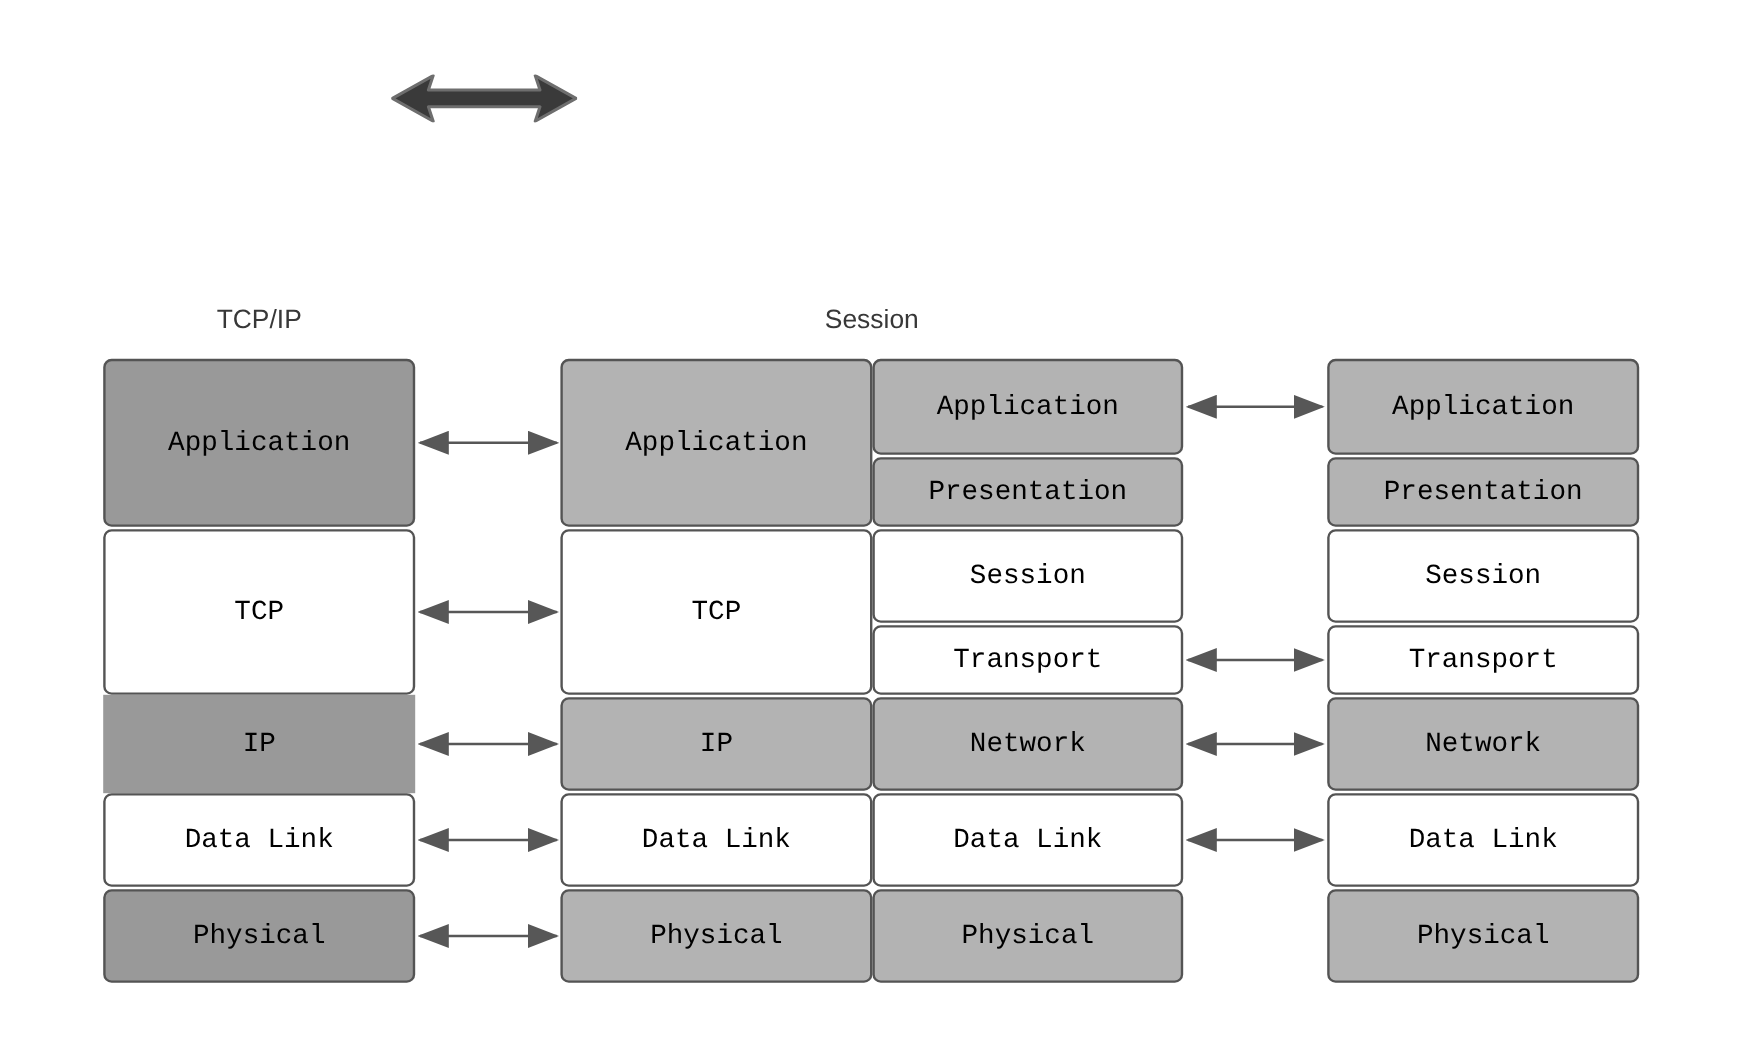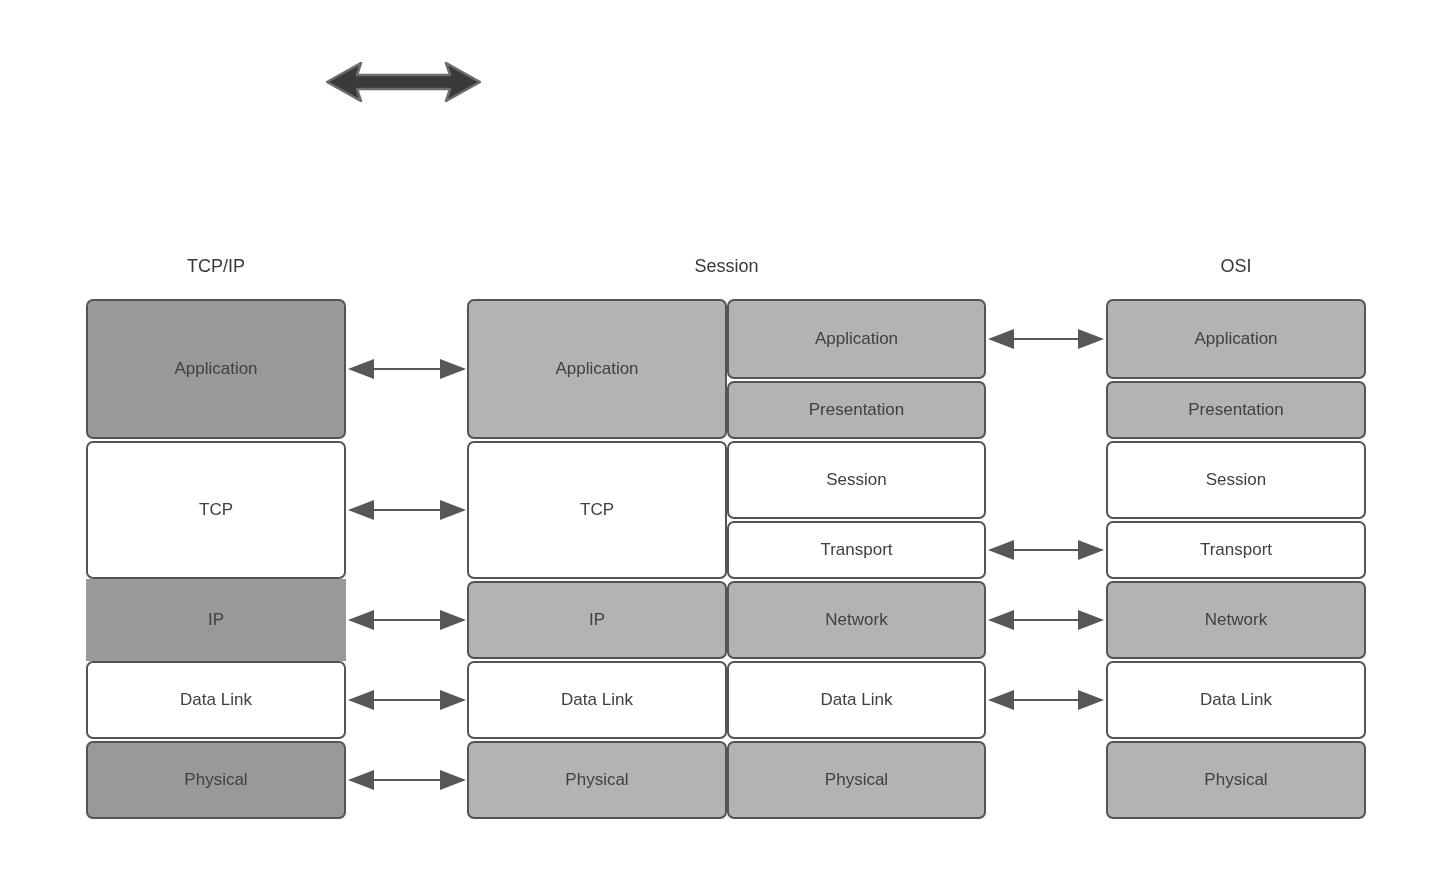--- a/index.html
+++ b/index.html
@@ -11,33 +11,34 @@
     background: #ffffff;
     font-family: "Liberation Sans", sans-serif;
     overflow: hidden;
   }
   .col-header {
     position: absolute;
     height: 26px;
     display: flex;
     align-items: center;
     justify-content: center;
-    font-size: 18px;
+    font-size: 22px;
     color: #383838;
   }
   .box {
     position: absolute;
     border: 2.5px solid #545454;
     border-radius: 7px;
     display: flex;
     align-items: center;
     justify-content: center;
-    font-size: 17px;
-    color: #404040;
+    font-size: 23px;
+    color: #000000;
     text-align: center;
+    font-family: Liberation Mono, monospace;
   }
   .box.noborder {
     border: none;
     border-radius: 0;
   }
   .arrow-overlay {
     position: absolute;
     left: 0; top: 0;
     width: 1452px; height: 880px;
     pointer-events: none;
@@ -52,21 +53,20 @@
 <body>
 
 <div id="canvas">
 
   <svg class="thick-arrow" viewBox="0 0 155 40">
     <polygon points="1,20 35,1 31,13 124,13 120,1 154,20 120,39 124,27 31,27 35,39" stroke-width="2.5" stroke-linejoin="round" fill="#3a3a3a" stroke="#6e6e6e"></polygon>
   </svg>
 
   <div class="col-header" style="left:86px; top:253px; width:260px;">TCP/IP</div>
   <div class="col-header" style="left:467px; top:253px; width:519px;">Session</div>
-  <div class="col-header" style="left:1106px; top:253px; width:260px;">OSI</div>
 
   <div class="box" style="left: 86px; top: 299px; width: 260px; height: 140px; background: rgb(153, 153, 153);">Application</div>
   <div class="box" style="left: 86px; top: 441px; width: 260px; height: 138px; background: rgb(255, 255, 255);">TCP</div>
   <div class="box noborder" style="left: 86px; top: 579px; width: 260px; height: 82px; background: rgb(153, 153, 153);">IP</div>
   <div class="box" style="left: 86px; top: 661px; width: 260px; height: 78px; background: rgb(255, 255, 255);">Data Link</div>
   <div class="box" style="left: 86px; top: 741px; width: 260px; height: 78px; background: rgb(153, 153, 153);">Physical</div>
 
   <div class="box" style="left: 467px; top: 299px; width: 260px; height: 140px; background: rgb(179, 179, 179);">Application</div>
   <div class="box" style="left: 467px; top: 441px; width: 260px; height: 138px; background: rgb(255, 255, 255);">TCP</div>
   <div class="box" style="left: 467px; top: 581px; width: 260px; height: 78px; background: rgb(179, 179, 179);">IP</div>

